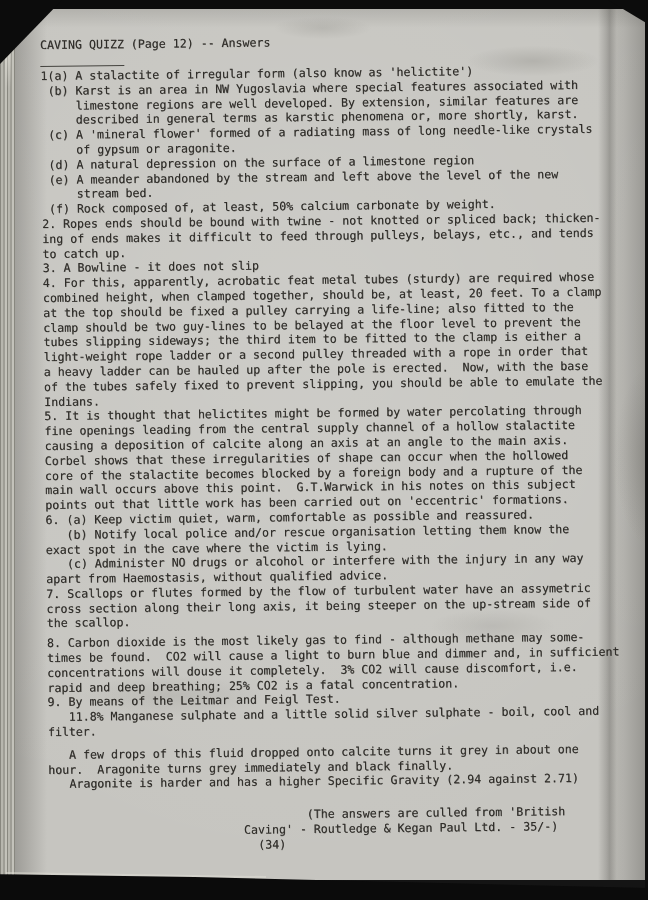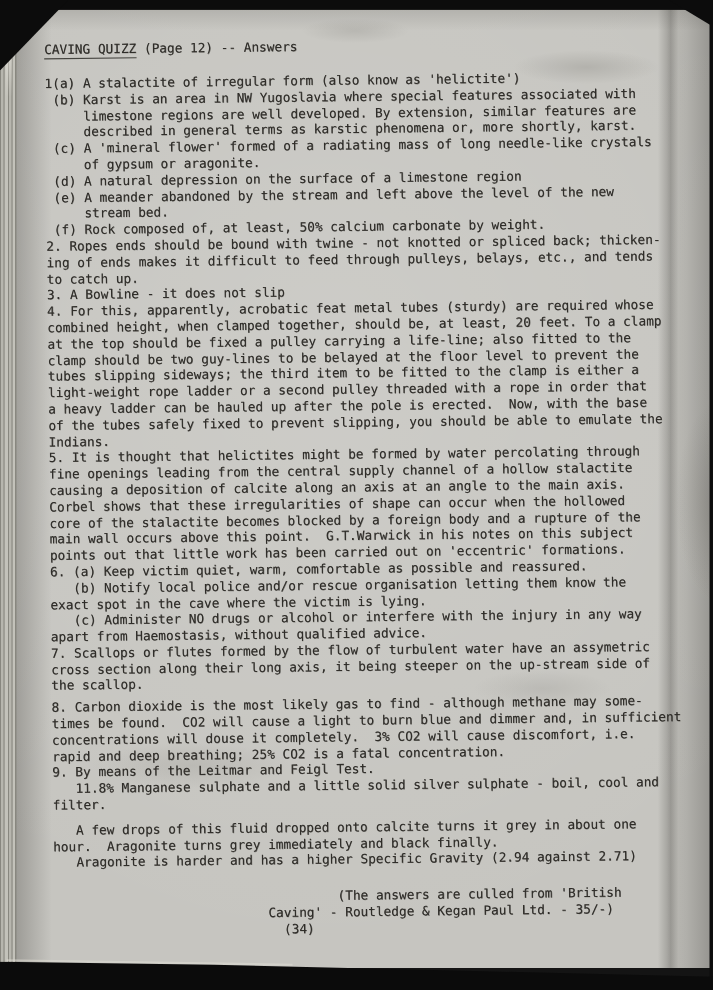--- a/index.html
+++ b/index.html
@@ -97,21 +97,21 @@
     transform: rotate(-0.65deg);
     transform-origin: 0 0;
     color: #2f2d29;
     font-size: 11.6px;
     line-height: 14.8px;
     text-shadow: 0.3px 0.3px 0.4px rgba(47,45,41,0.55);
   }
   .title { line-height: 15px; margin-bottom: 16px; white-space: pre; }
   .title .u {
     border-bottom: 1.3px solid rgba(45,43,39,0.85);
-    padding-bottom: 1px;
+    padding-bottom: 14px;
   }
   .tline { white-space: pre; }
   .mt5 { margin-top: 5px; }
   .mt8 { margin-top: 8px; }
   .footer { margin-top: 18px; }
   .f1 { padding-left: 258px; white-space: pre; }
   .f2 { padding-left: 195px; white-space: pre; }
   .fp { padding-left: 209px; white-space: pre; }
 </style>
 </head>

